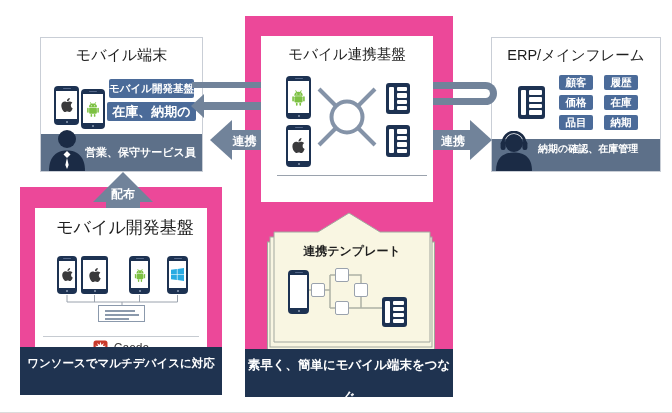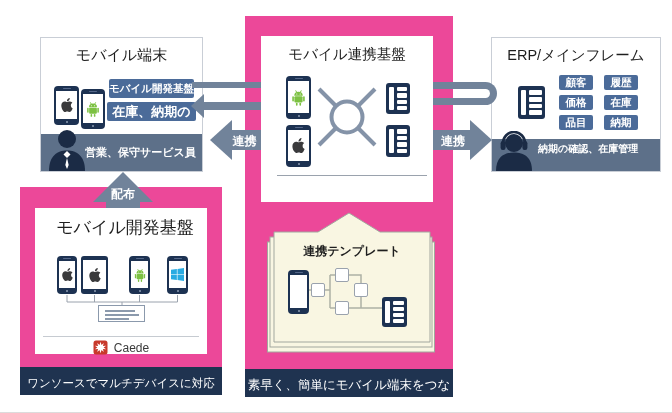--- a/index.html
+++ b/index.html
@@ -3,22 +3,22 @@
 <meta charset="utf-8">
 <style>
   * { margin:0; padding:0; box-sizing:border-box; }
   body { background:#fff; font-family:"Liberation Sans", sans-serif; }
   #canvas { position:relative; width:672px; height:413px; background:#fff; overflow:hidden; border-bottom:1px solid #dcdcdc; }
 
   
   .panel { position:absolute; background:#ec4899; }
   .whitebox { position:absolute; background:#fff; }
   .bordered { border:1px solid #c9ced6; background:#fff; position:absolute; }
-  .capbar { position:absolute; left:0; right:0; bottom:0; height:28px; background:#1f3350;
-            color:#fff; font-weight:normal; font-size:12px; text-align:center; line-height:32px; letter-spacing:0; }
+  .capbar { position:absolute; left:0; right:0; bottom:0; height:48px; background:#1f3350;
+            color:#fff; font-weight:bold; font-size:12px; text-align:center; line-height:32px; letter-spacing:0; }
   .slatebar { position:absolute; left:0; right:0; background:#5d7089; color:#fff; font-weight:bold; }
   .boxtitle { position:absolute; left:0; right:0; text-align:center; font-weight:normal; color:#1e1e1e; }
   .chip { position:absolute; background:#4b6b99; color:#fff; font-weight:bold; text-align:center;
           border-radius:2px; }
 
   
   .phone, .tablet { position:absolute; background:#1d3252; border-radius:4px; }
   .tablet { border-radius:3px; }
   .screen { position:absolute; left:2px; right:2px; top:5px; bottom:6px; background:#fff;
             display:flex; align-items:center; justify-content:center; overflow:hidden; }

